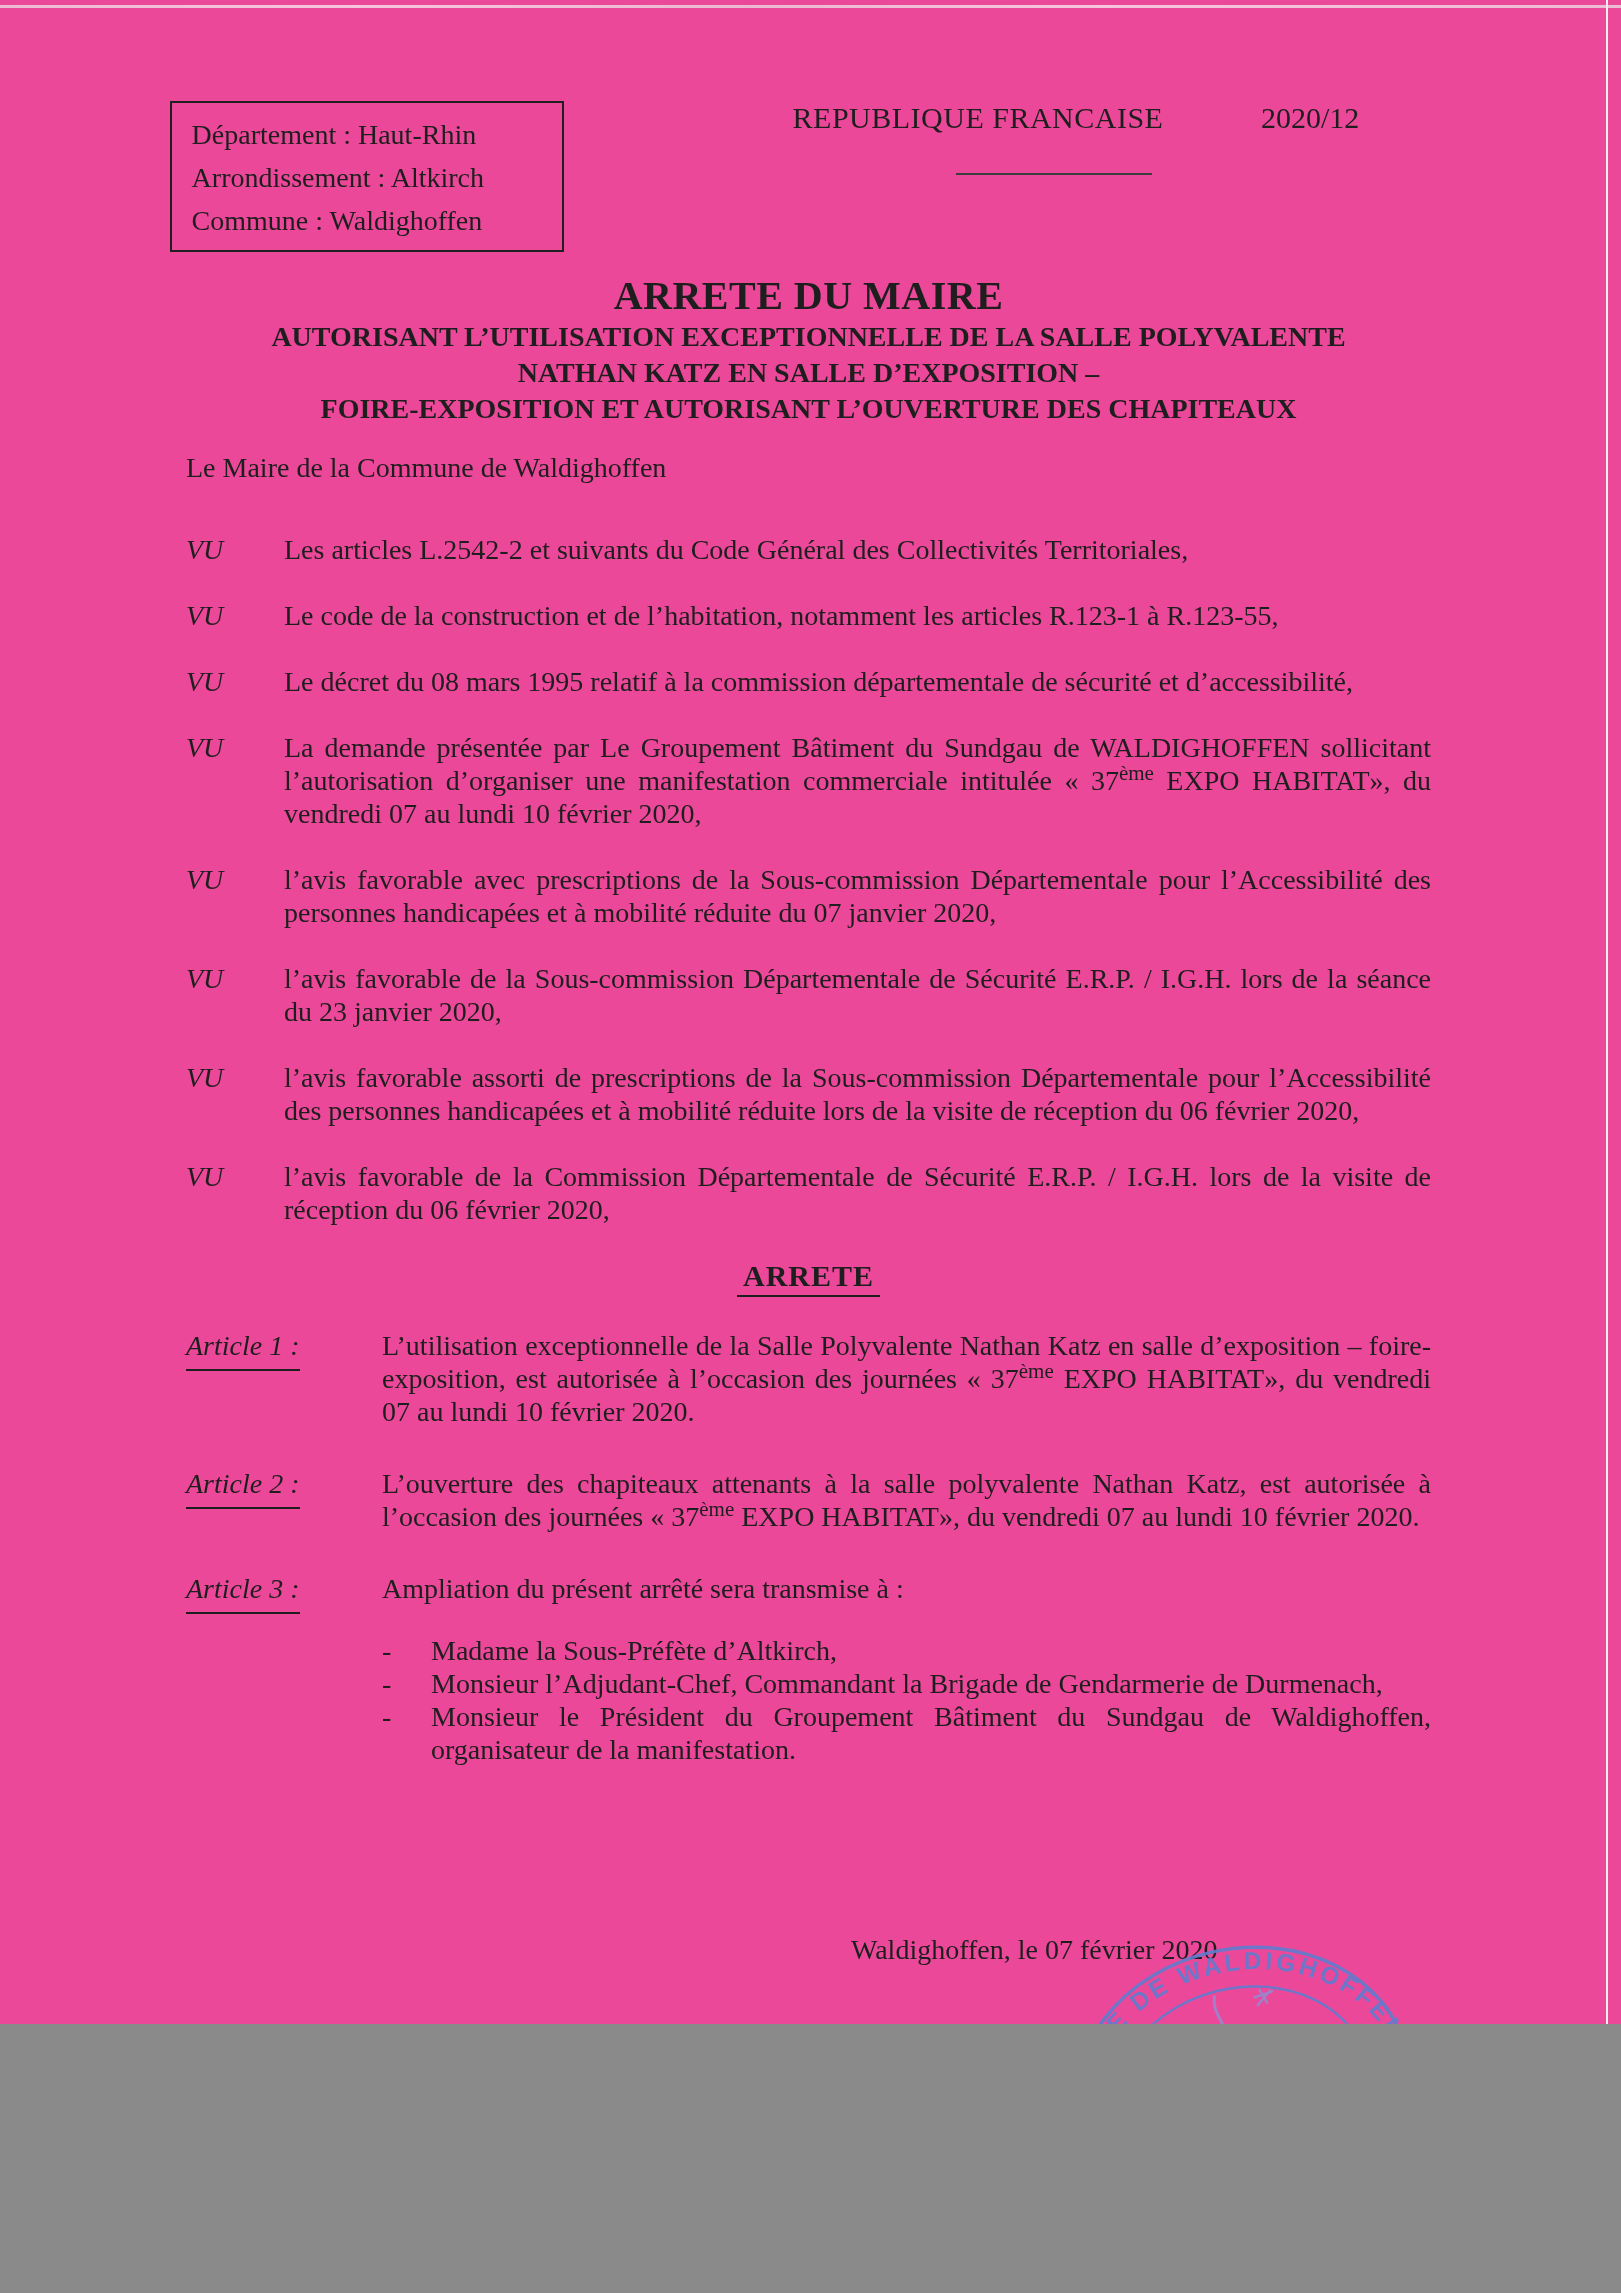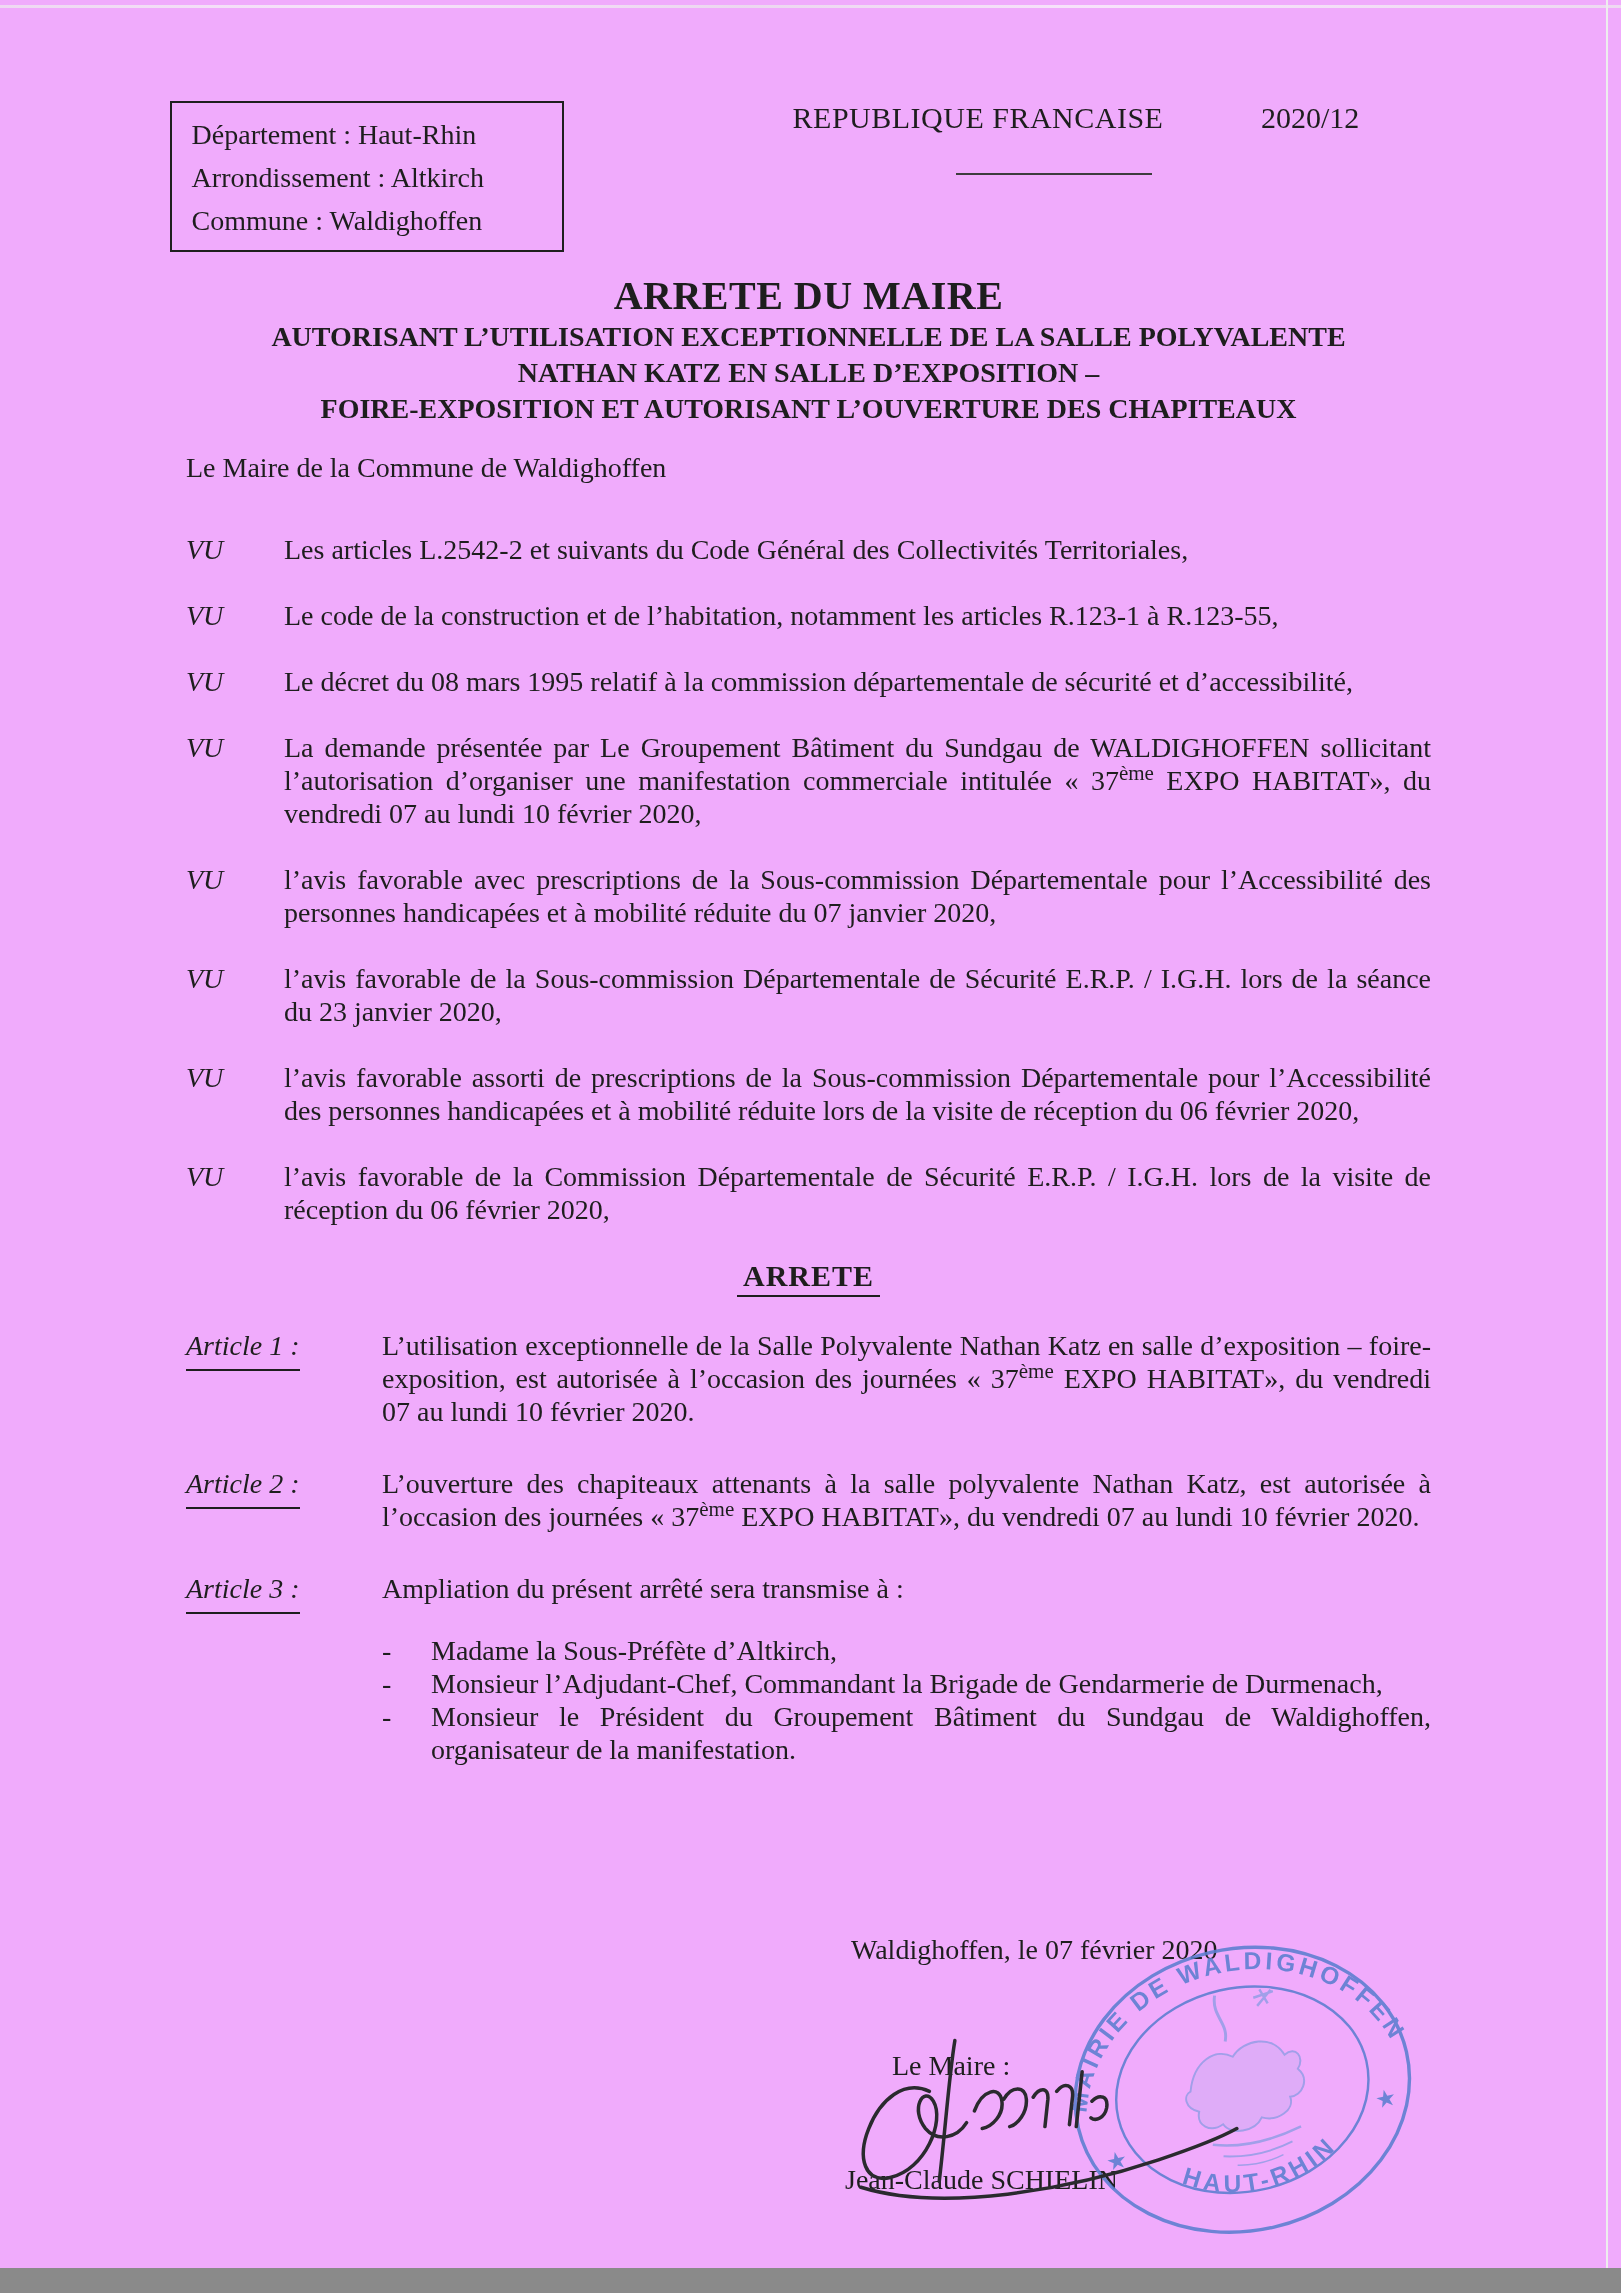--- a/index.html
+++ b/index.html
@@ -1,18 +1,18 @@
 <!DOCTYPE html>
 <html lang="fr"><head>
 <meta charset="utf-8">
 <style>
   html,body { margin:0; padding:0; background:#8a8a8a; }
   .page {
-    position:relative; width:1621px; height:2268px; margin:0 auto;
-    background:#f0abfc; overflow:hidden;
+    position:relative; width:1621px; height:2024px; margin:0 auto;
+    background:#ec4899; overflow:hidden;
     font-family:"Liberation Serif", serif; color:#1e1e1e;
   }
   
   .scan-top { position:absolute; top:4.9px; left:0; right:0; height:2.9px;
     background:linear-gradient(90deg,#ededed 0%,#fbfbfb 22%,#eaeaea 46%,#fbfbfb 68%,#ededed 100%);
     opacity:.7; }
   .scan-right { position:absolute; right:12.7px; top:0; width:2px; height:100%; background:#ededed; }
 
   
   .hdr-box {

